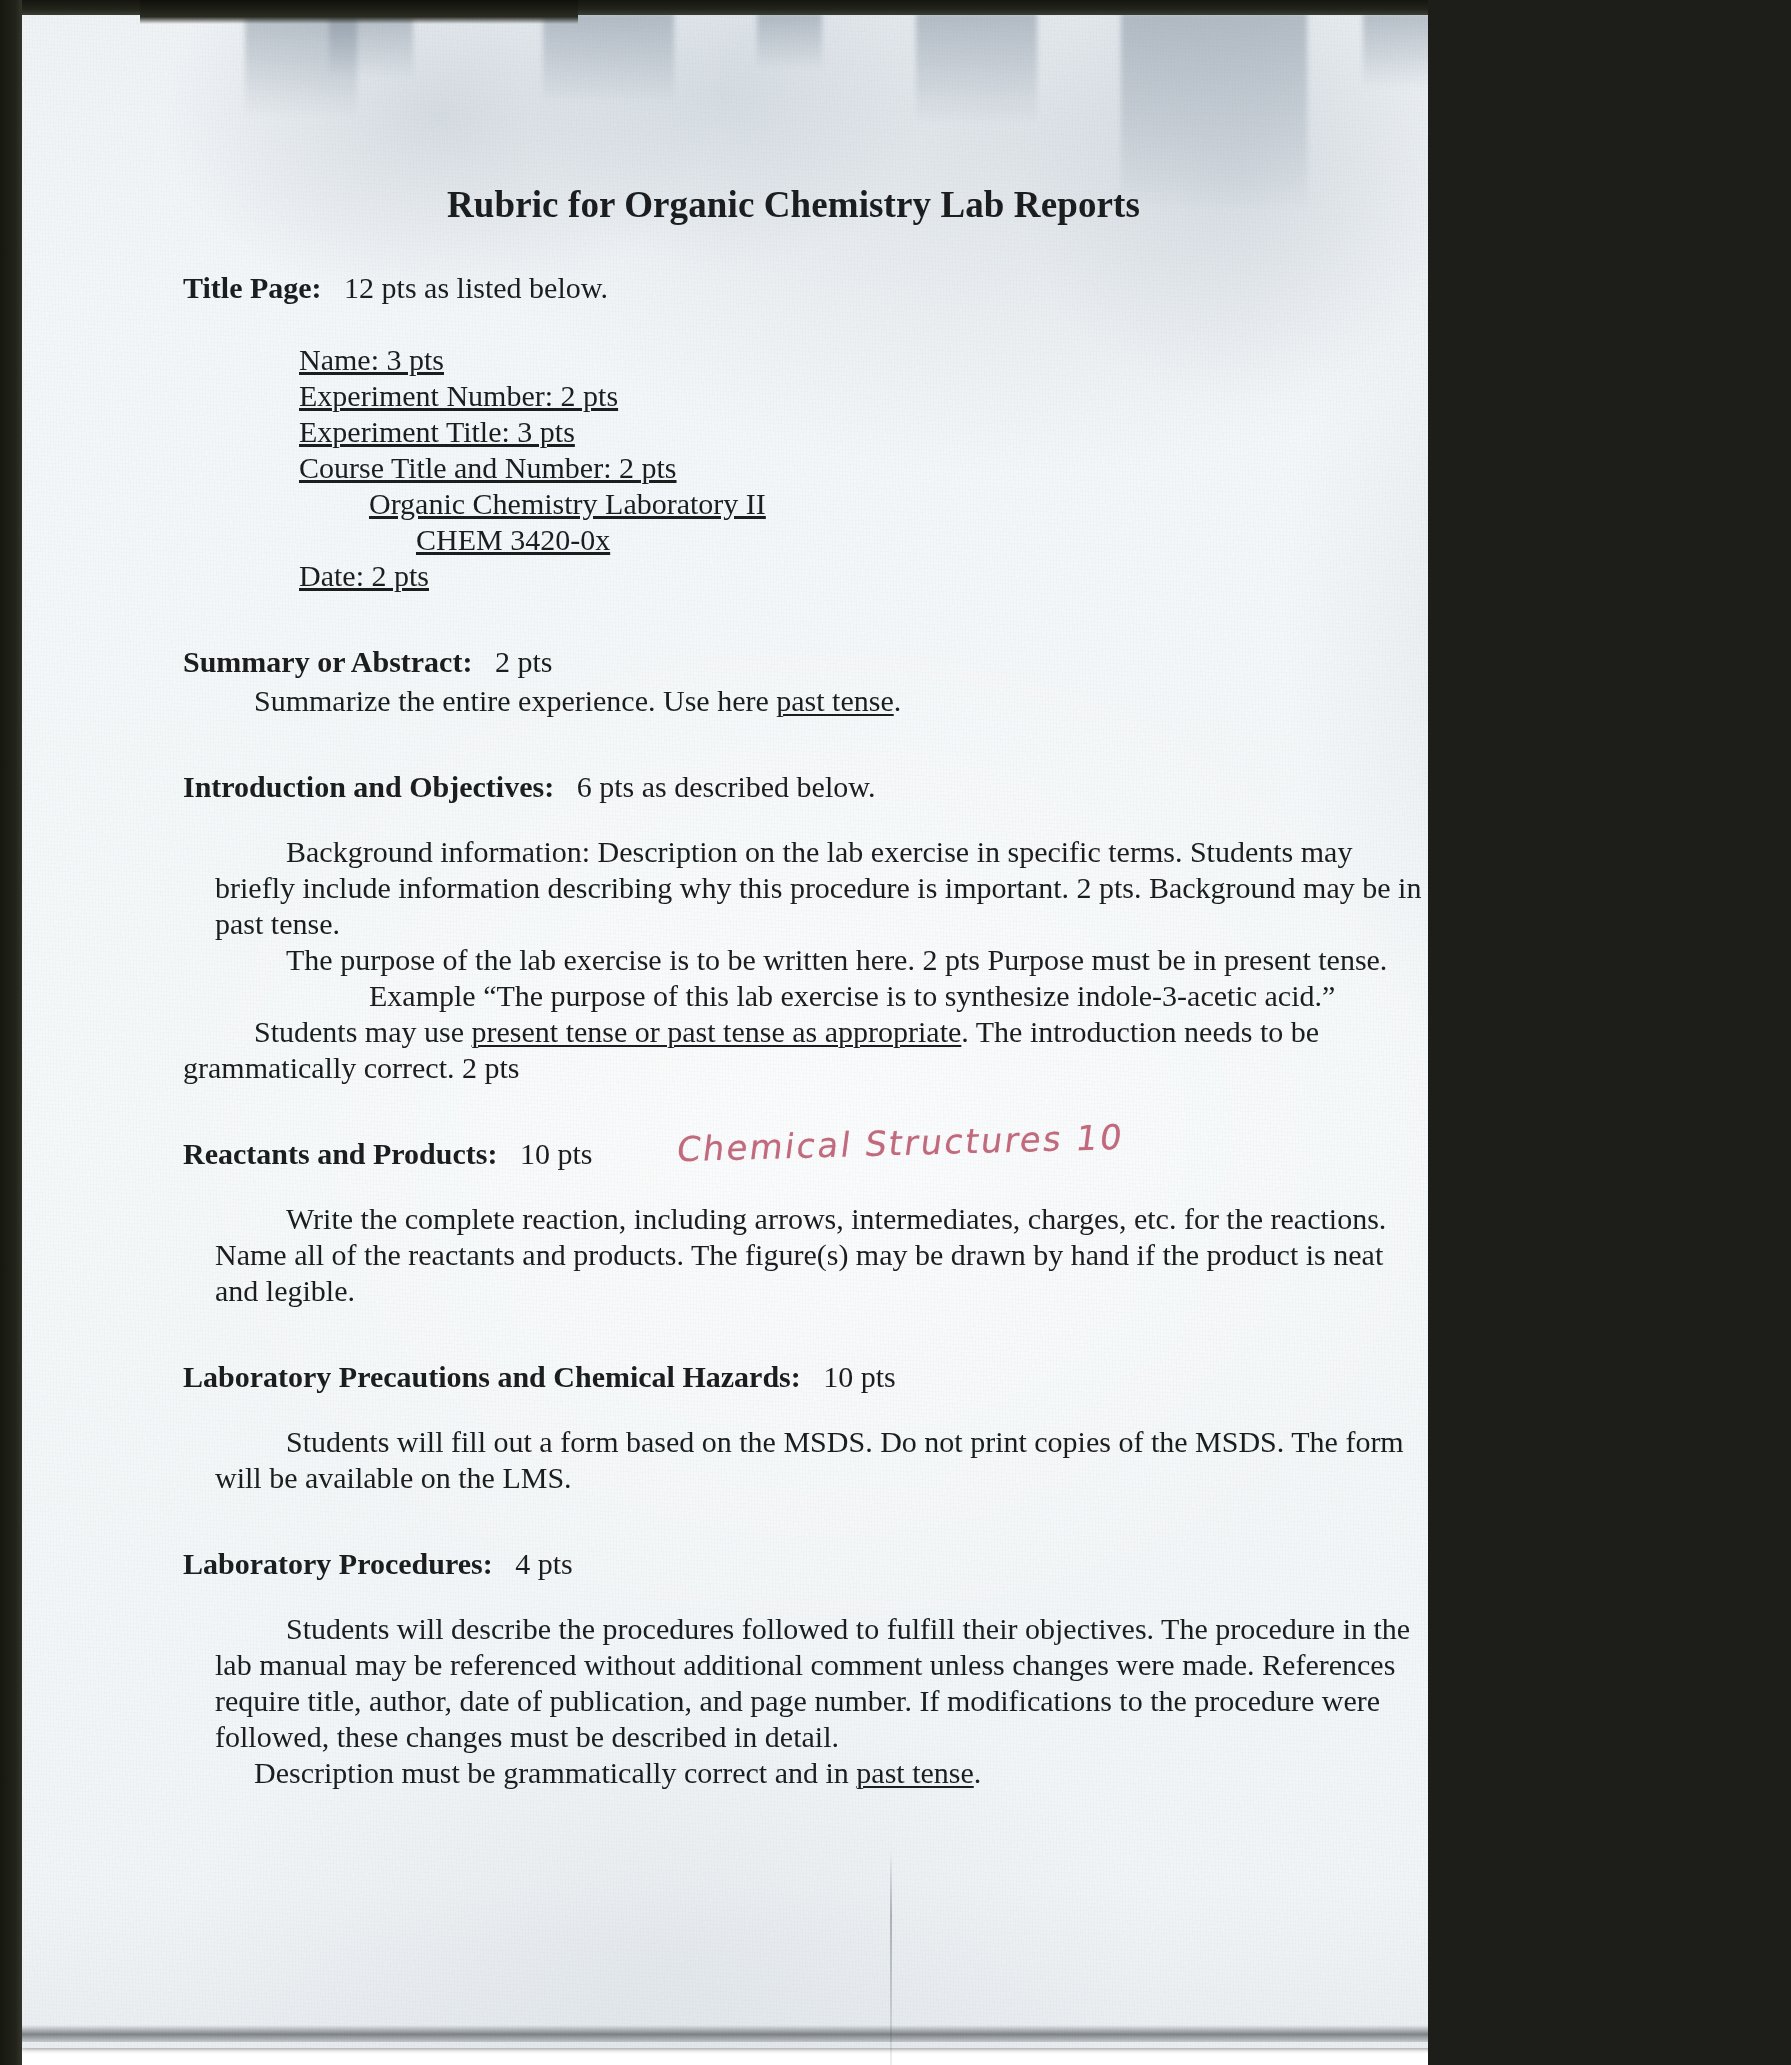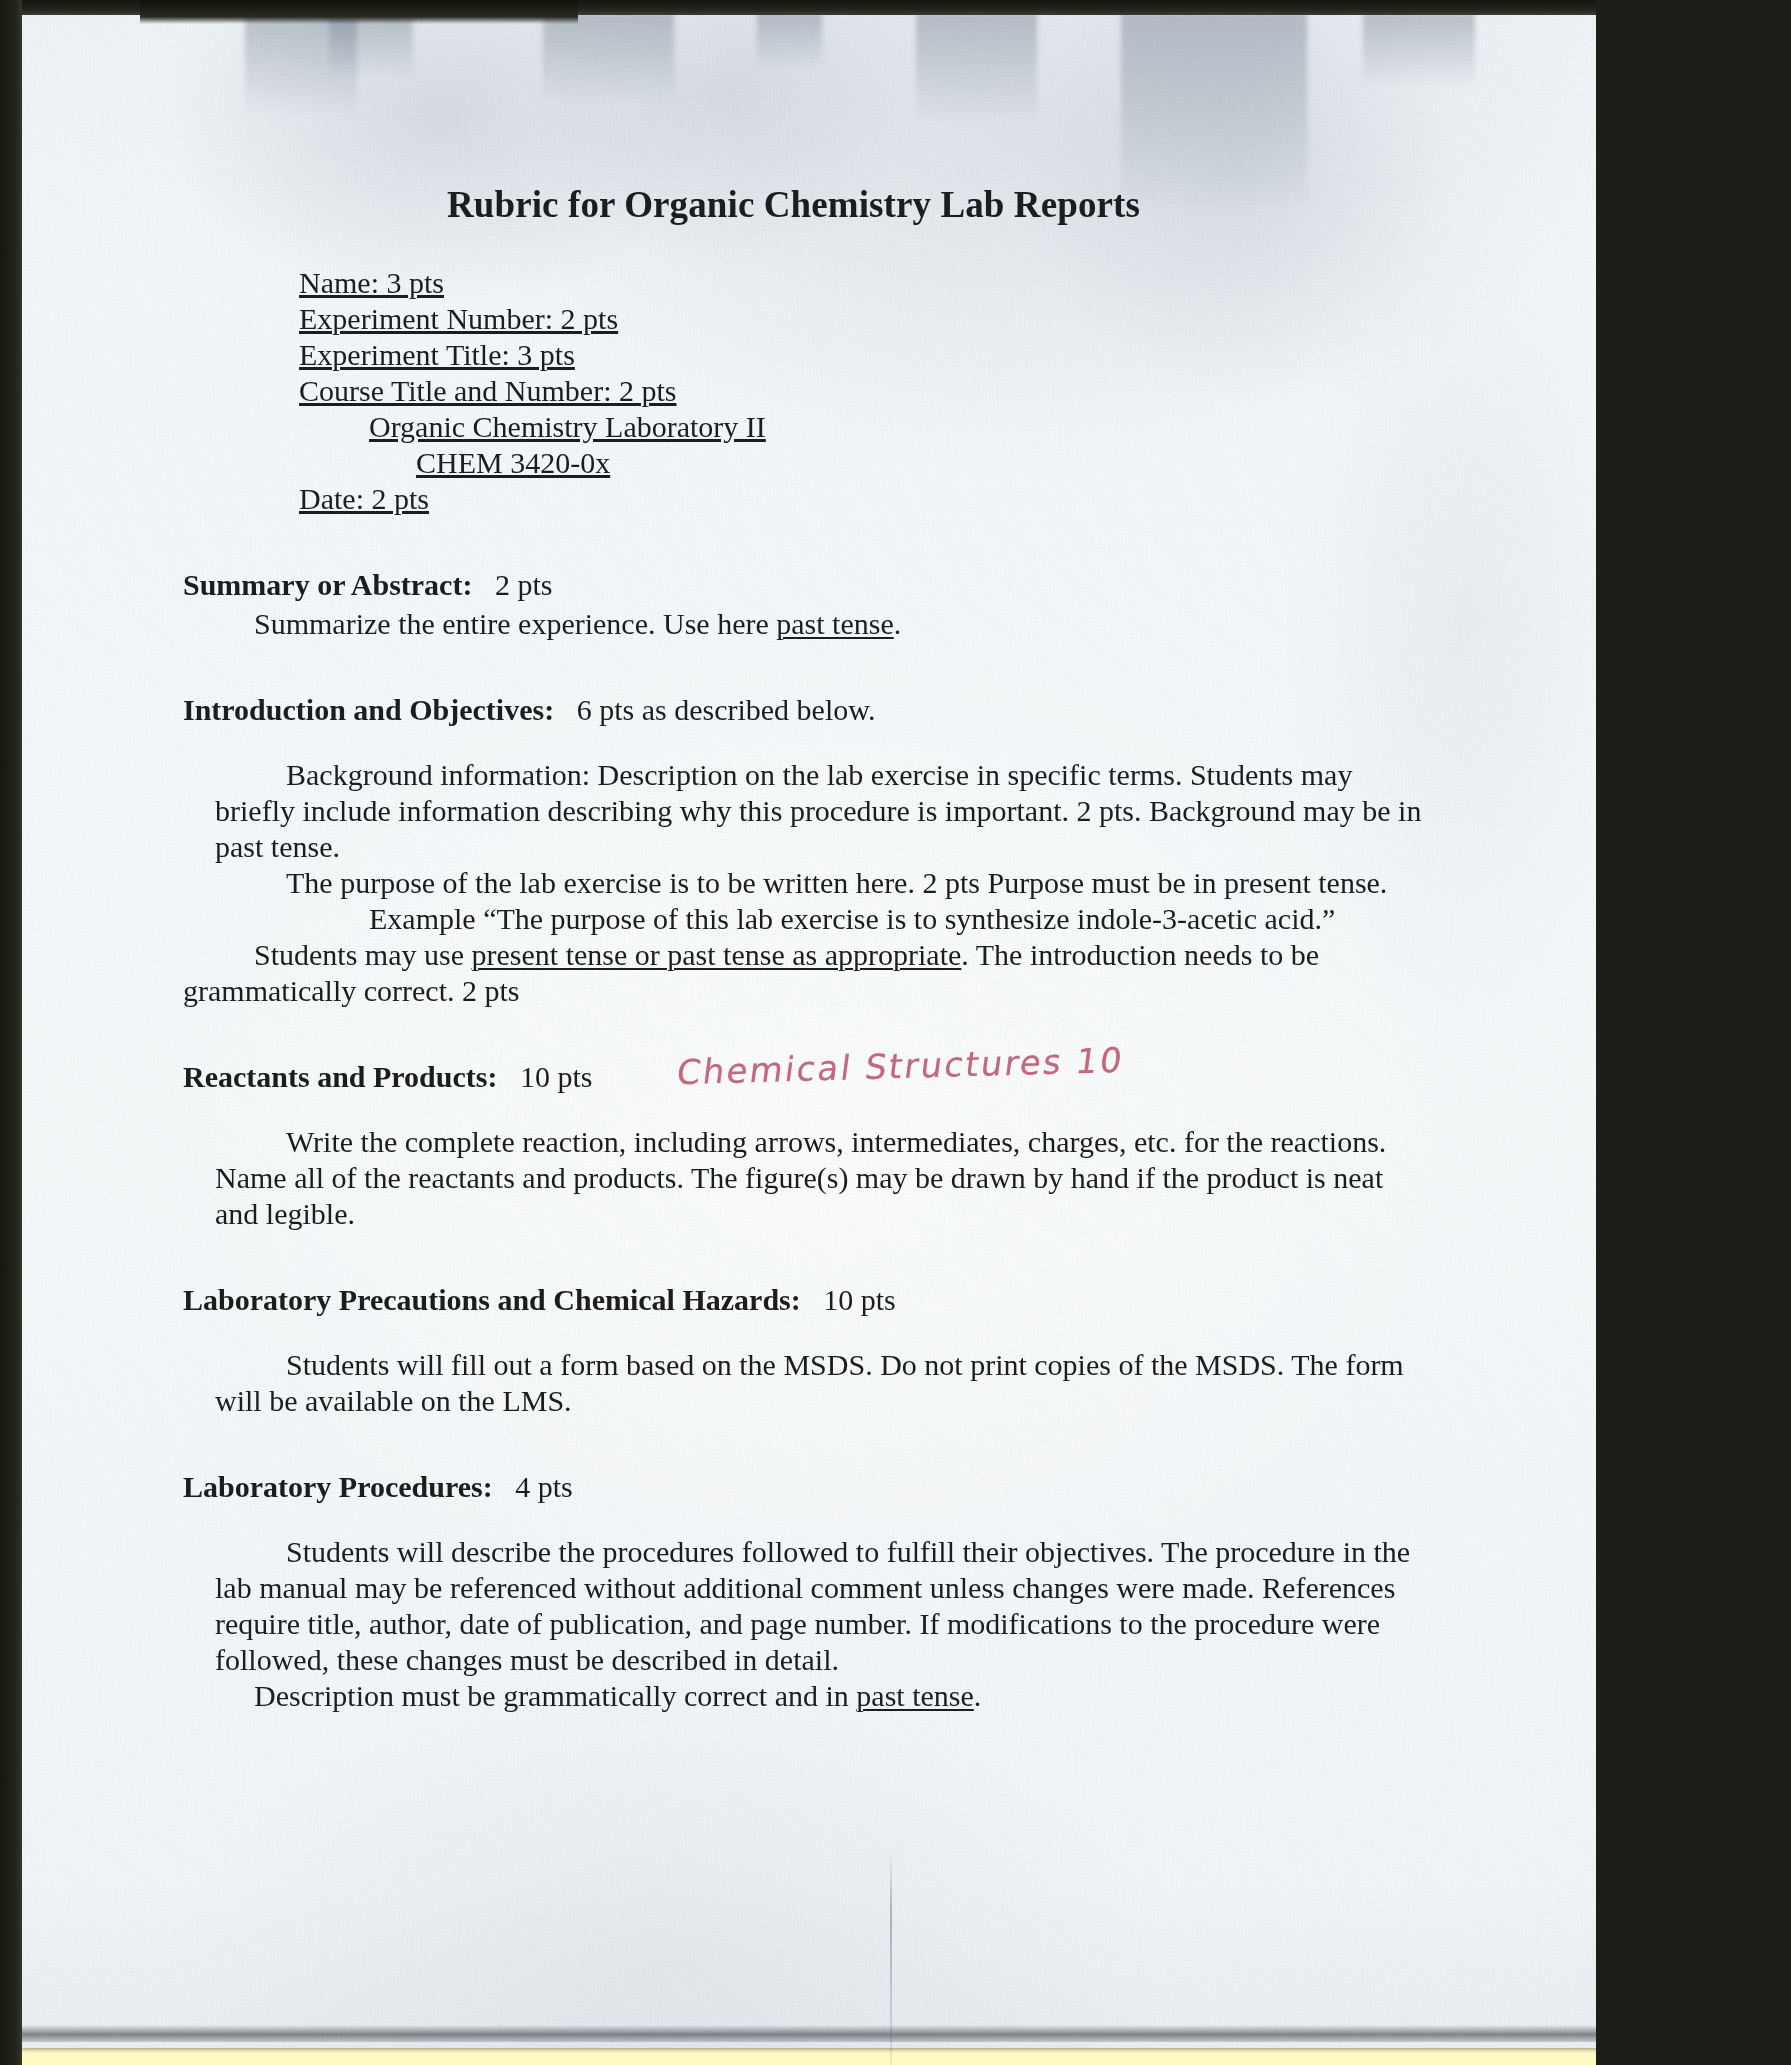--- a/index.html
+++ b/index.html
@@ -3,24 +3,24 @@
 <meta charset="utf-8">
 <title>Rubric for Organic Chemistry Lab Reports</title>
 <style>
   html, body {
     margin: 0;
     padding: 0;
     background: #1d1e19;
   }
   #scan {
     position: relative;
-    width: 1596px;
+    width: 1428px;
     height: 2066px;
     overflow: hidden;
-    background: #fef9c3;
+    background: #ffffff;
     font-family: "Liberation Serif", "DejaVu Serif", serif;
   }
 
   
   #paper {
     position: absolute;
     left: 20.5px;
     top: 13px;
     width: 1602px;
     height: 2035px;
@@ -192,20 +192,24 @@
   <div id="bottomshadow"></div>
   <div id="seam"></div>
   <div id="topband"></div>
   <div id="topband2"></div>
   <div id="leftband"></div>
 
   <div id="doc">
 
     <div class="title">Rubric for Organic Chemistry Lab Reports</div>
 
+    <div class="sec sec-line" style="margin-top:47px;">
+      <span class="sec-head">Title Page:</span>
+      <span>&nbsp;&nbsp;</span><span>12 pts as listed below.</span>
+    </div>
 
     <div class="gap-lg"></div>
     <div class="list">
       <div class="row">Name: 3 pts</div>
       <div class="row">Experiment Number: 2 pts</div>
       <div class="row">Experiment Title: 3 pts</div>
       <div class="row">Course Title and Number: 2 pts</div>
       <div class="row deep">Organic Chemistry Laboratory II</div>
       <div class="row deep3">CHEM 3420-0x</div>
       <div class="row">Date: 2 pts</div>

